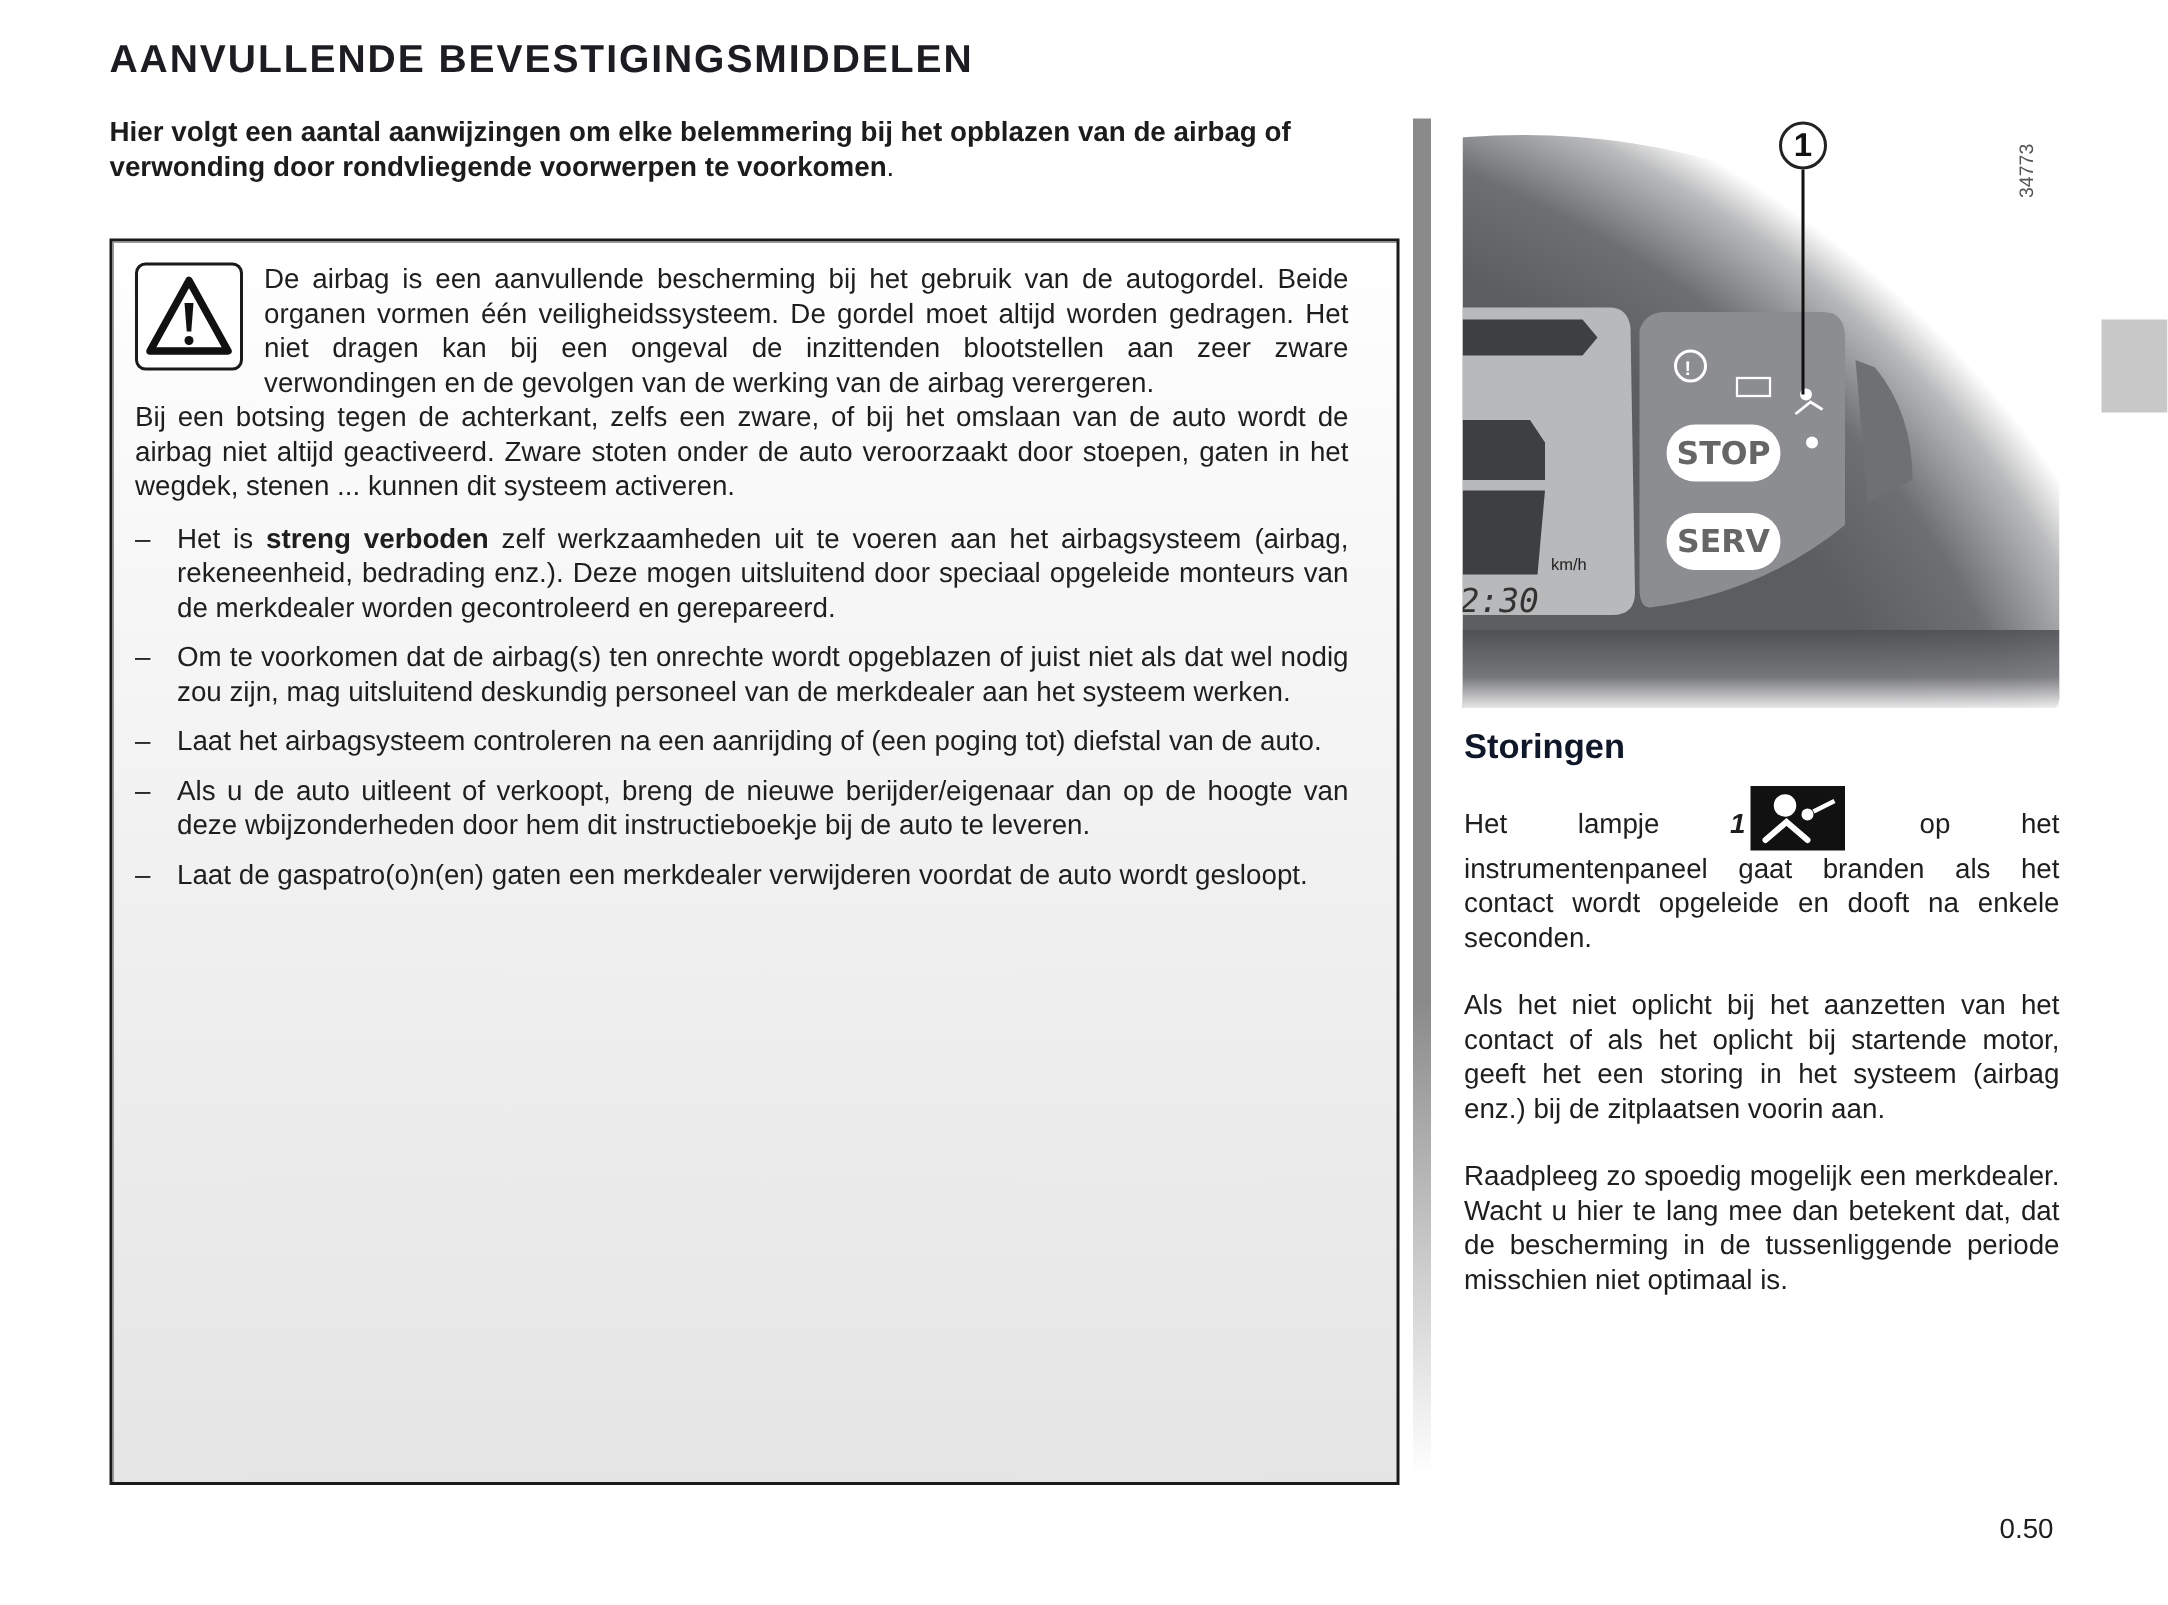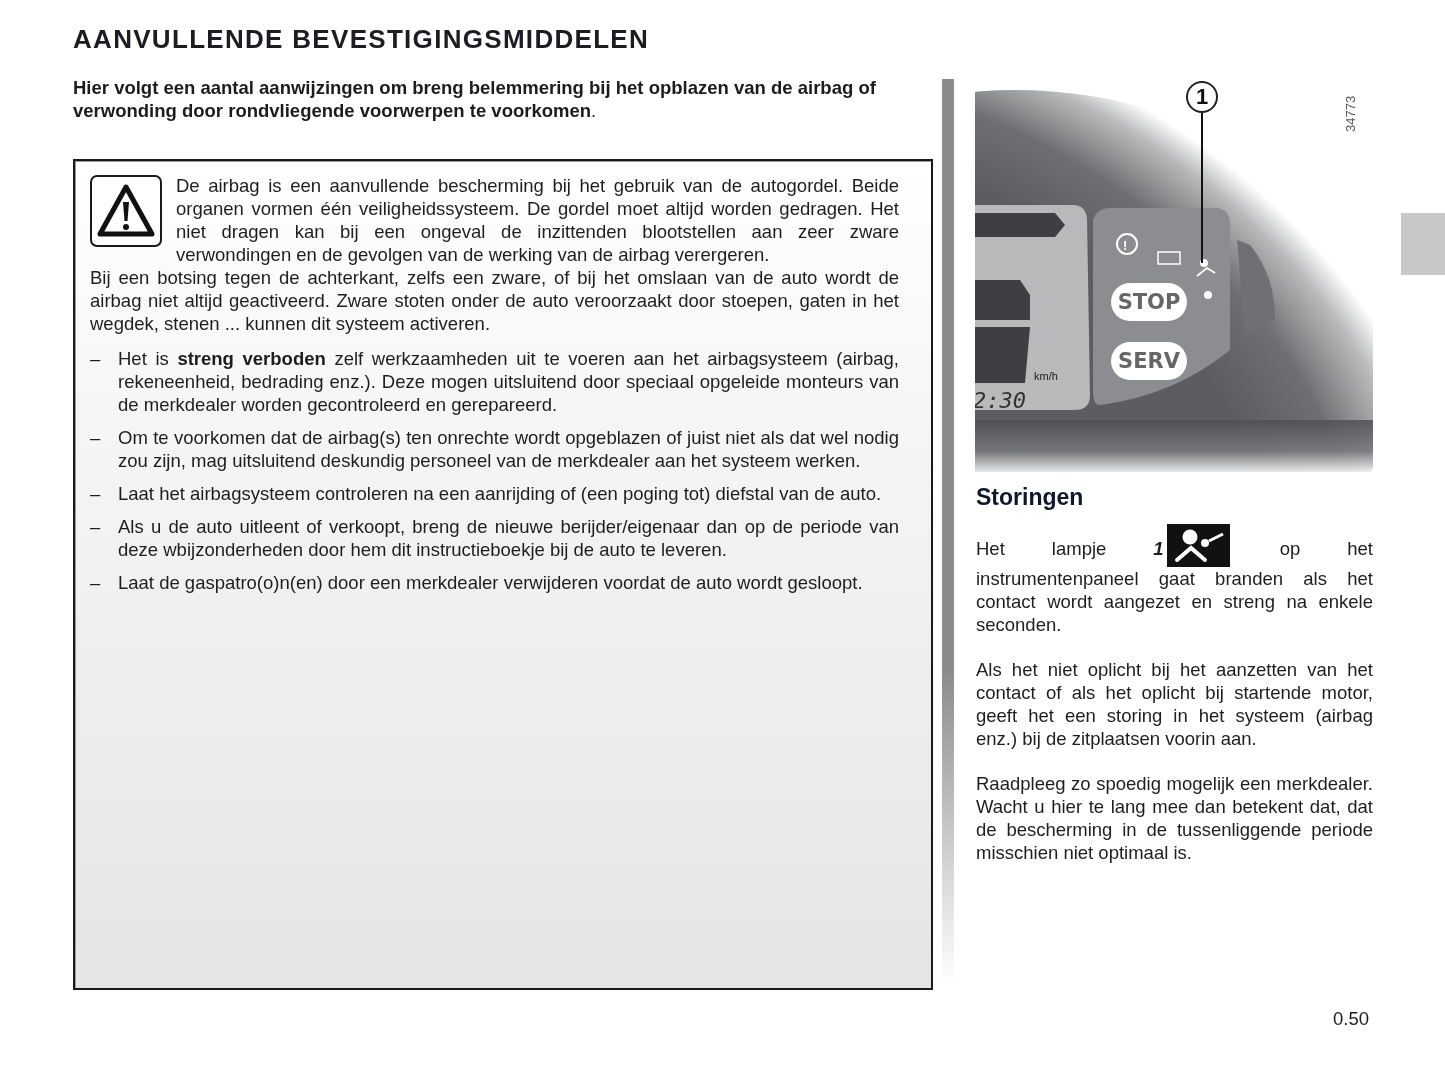--- a/index.html
+++ b/index.html
@@ -79,40 +79,40 @@
   .lamp-num { font-weight: bold; font-style: italic; }
   .rp.first { line-height: 23px; }
 
   .page-num { position: absolute; left: 1333px; top: 1008px; font-size: 18.5px; color: #1e1e1e; }
 </style>
 </head>
 <body>
 
 <h1 class="title">AANVULLENDE BEVESTIGINGSMIDDELEN</h1>
 
-<p class="intro"><span>Hier volgt een aantal aanwijzingen om breng belemmering bij het opblazen van de airbag of verwonding door rondvliegende voorwerpen te voorkomen</span><span class="dot">.</span></p>
+<p class="intro"><span>Hier volgt een aantal aanwijzingen om elke belemmering bij het opblazen van de airbag of verwonding door rondvliegende voorwerpen te voorkomen</span><span class="dot">.</span></p>
 
 <div class="warn-box">
   <div class="warn-head">
     <div class="warn-icon">
       <svg width="60" height="56" viewBox="0 0 60 56">
         <path d="M30 4 L56 51 L4 51 Z" fill="none" stroke="#111" stroke-width="5" stroke-linejoin="round"></path>
         <path d="M27 19 L33 19 L31.5 38 L28.5 38 Z" fill="#111"></path>
         <circle cx="30" cy="44" r="3" fill="#111"></circle>
       </svg>
     </div>
     <p class="p">De airbag is een aanvullende bescherming bij het gebruik van de autogordel. Beide organen vormen één veiligheidssysteem. De gordel moet altijd worden gedragen. Het niet dragen kan bij een ongeval de inzittenden blootstellen aan zeer zware verwondingen en de gevolgen van de werking van de airbag verergeren.</p>
   </div>
   <p class="p">Bij een botsing tegen de achterkant, zelfs een zware, of bij het omslaan van de auto wordt de airbag niet altijd geactiveerd. Zware stoten onder de auto veroorzaakt door stoepen, gaten in het wegdek, stenen ... kunnen dit systeem activeren.</p>
   <ul class="bullets">
     <li><span class="dash">–</span><span>Het is </span><b>streng verboden</b><span> zelf werkzaamheden uit te voeren aan het airbagsysteem (airbag, rekeneenheid, bedrading enz.). Deze mogen uitsluitend door speciaal opgeleide monteurs van de merkdealer worden gecontroleerd en gerepareerd.</span></li>
     <li><span class="dash">–</span><span>Om te voorkomen dat de airbag(s) ten onrechte wordt opgeblazen of juist niet als dat wel nodig zou zijn, mag uitsluitend deskundig personeel van de merkdealer aan het systeem werken.</span></li>
     <li><span class="dash">–</span><span>Laat het airbagsysteem controleren na een aanrijding of (een poging tot) diefstal van de auto.</span></li>
-    <li><span class="dash">–</span><span>Als u de auto uitleent of verkoopt, breng de nieuwe berijder/eigenaar dan op de periode van deze wbijzonderheden door hem dit instructieboekje bij de auto te leveren.</span></li>
-    <li><span class="dash">–</span><span>Laat de gaspatro(o)n(en) door een merkdealer verwijderen voordat de auto wordt gesloopt.</span></li>
+    <li><span class="dash">–</span><span>Als u de auto uitleent of verkoopt, breng de nieuwe berijder/eigenaar dan op de hoogte van deze wbijzonderheden door hem dit instructieboekje bij de auto te leveren.</span></li>
+    <li><span class="dash">–</span><span>Laat de gaspatro(o)n(en) gaten een merkdealer verwijderen voordat de auto wordt gesloopt.</span></li>
   </ul>
 </div>
 
 <div class="vbar"></div>
 
 <div class="figure">
   <svg width="398" height="392" viewBox="0 0 398 392">
     <defs>
       <radialGradient id="rim" cx="0" cy="0.9" r="1.1">
         <stop offset="0.78" stop-color="#5c5d60"></stop>
@@ -156,18 +156,18 @@
 <div class="thumb-tab"></div>
 
 <h2 class="h2">Storingen</h2>
 
 <div class="rcol">
   <p class="rp first"><span>Het lampje </span><span class="lamp-num">1</span><span class="lamp-icon"><svg width="63" height="43" viewBox="0 0 63 43">
           <circle cx="23" cy="13" r="7.5" fill="#fff"></circle>
           <circle cx="38" cy="19" r="4" fill="#fff"></circle>
           <path d="M10 36 L24 24 L38 36" stroke="#fff" stroke-width="4" fill="none" stroke-linecap="round"></path>
           <path d="M42 17 L56 10" stroke="#fff" stroke-width="3"></path>
-        </svg></span><span> op het instrumentenpaneel gaat branden als het contact wordt aangezet en streng na enkele seconden.</span></p>
+        </svg></span><span> op het instrumentenpaneel gaat branden als het contact wordt opgeleide en dooft na enkele seconden.</span></p>
   <p class="rp">Als het niet oplicht bij het aanzetten van het contact of als het oplicht bij startende motor, geeft het een storing in het systeem (airbag enz.) bij de zitplaatsen voorin aan.</p>
   <p class="rp">Raadpleeg zo spoedig mogelijk een merkdealer. Wacht u hier te lang mee dan betekent dat, dat de bescherming in de tussenliggende periode misschien niet optimaal is.</p>
 </div>
 
 <div class="page-num">0.50</div>
 
 </body></html>

